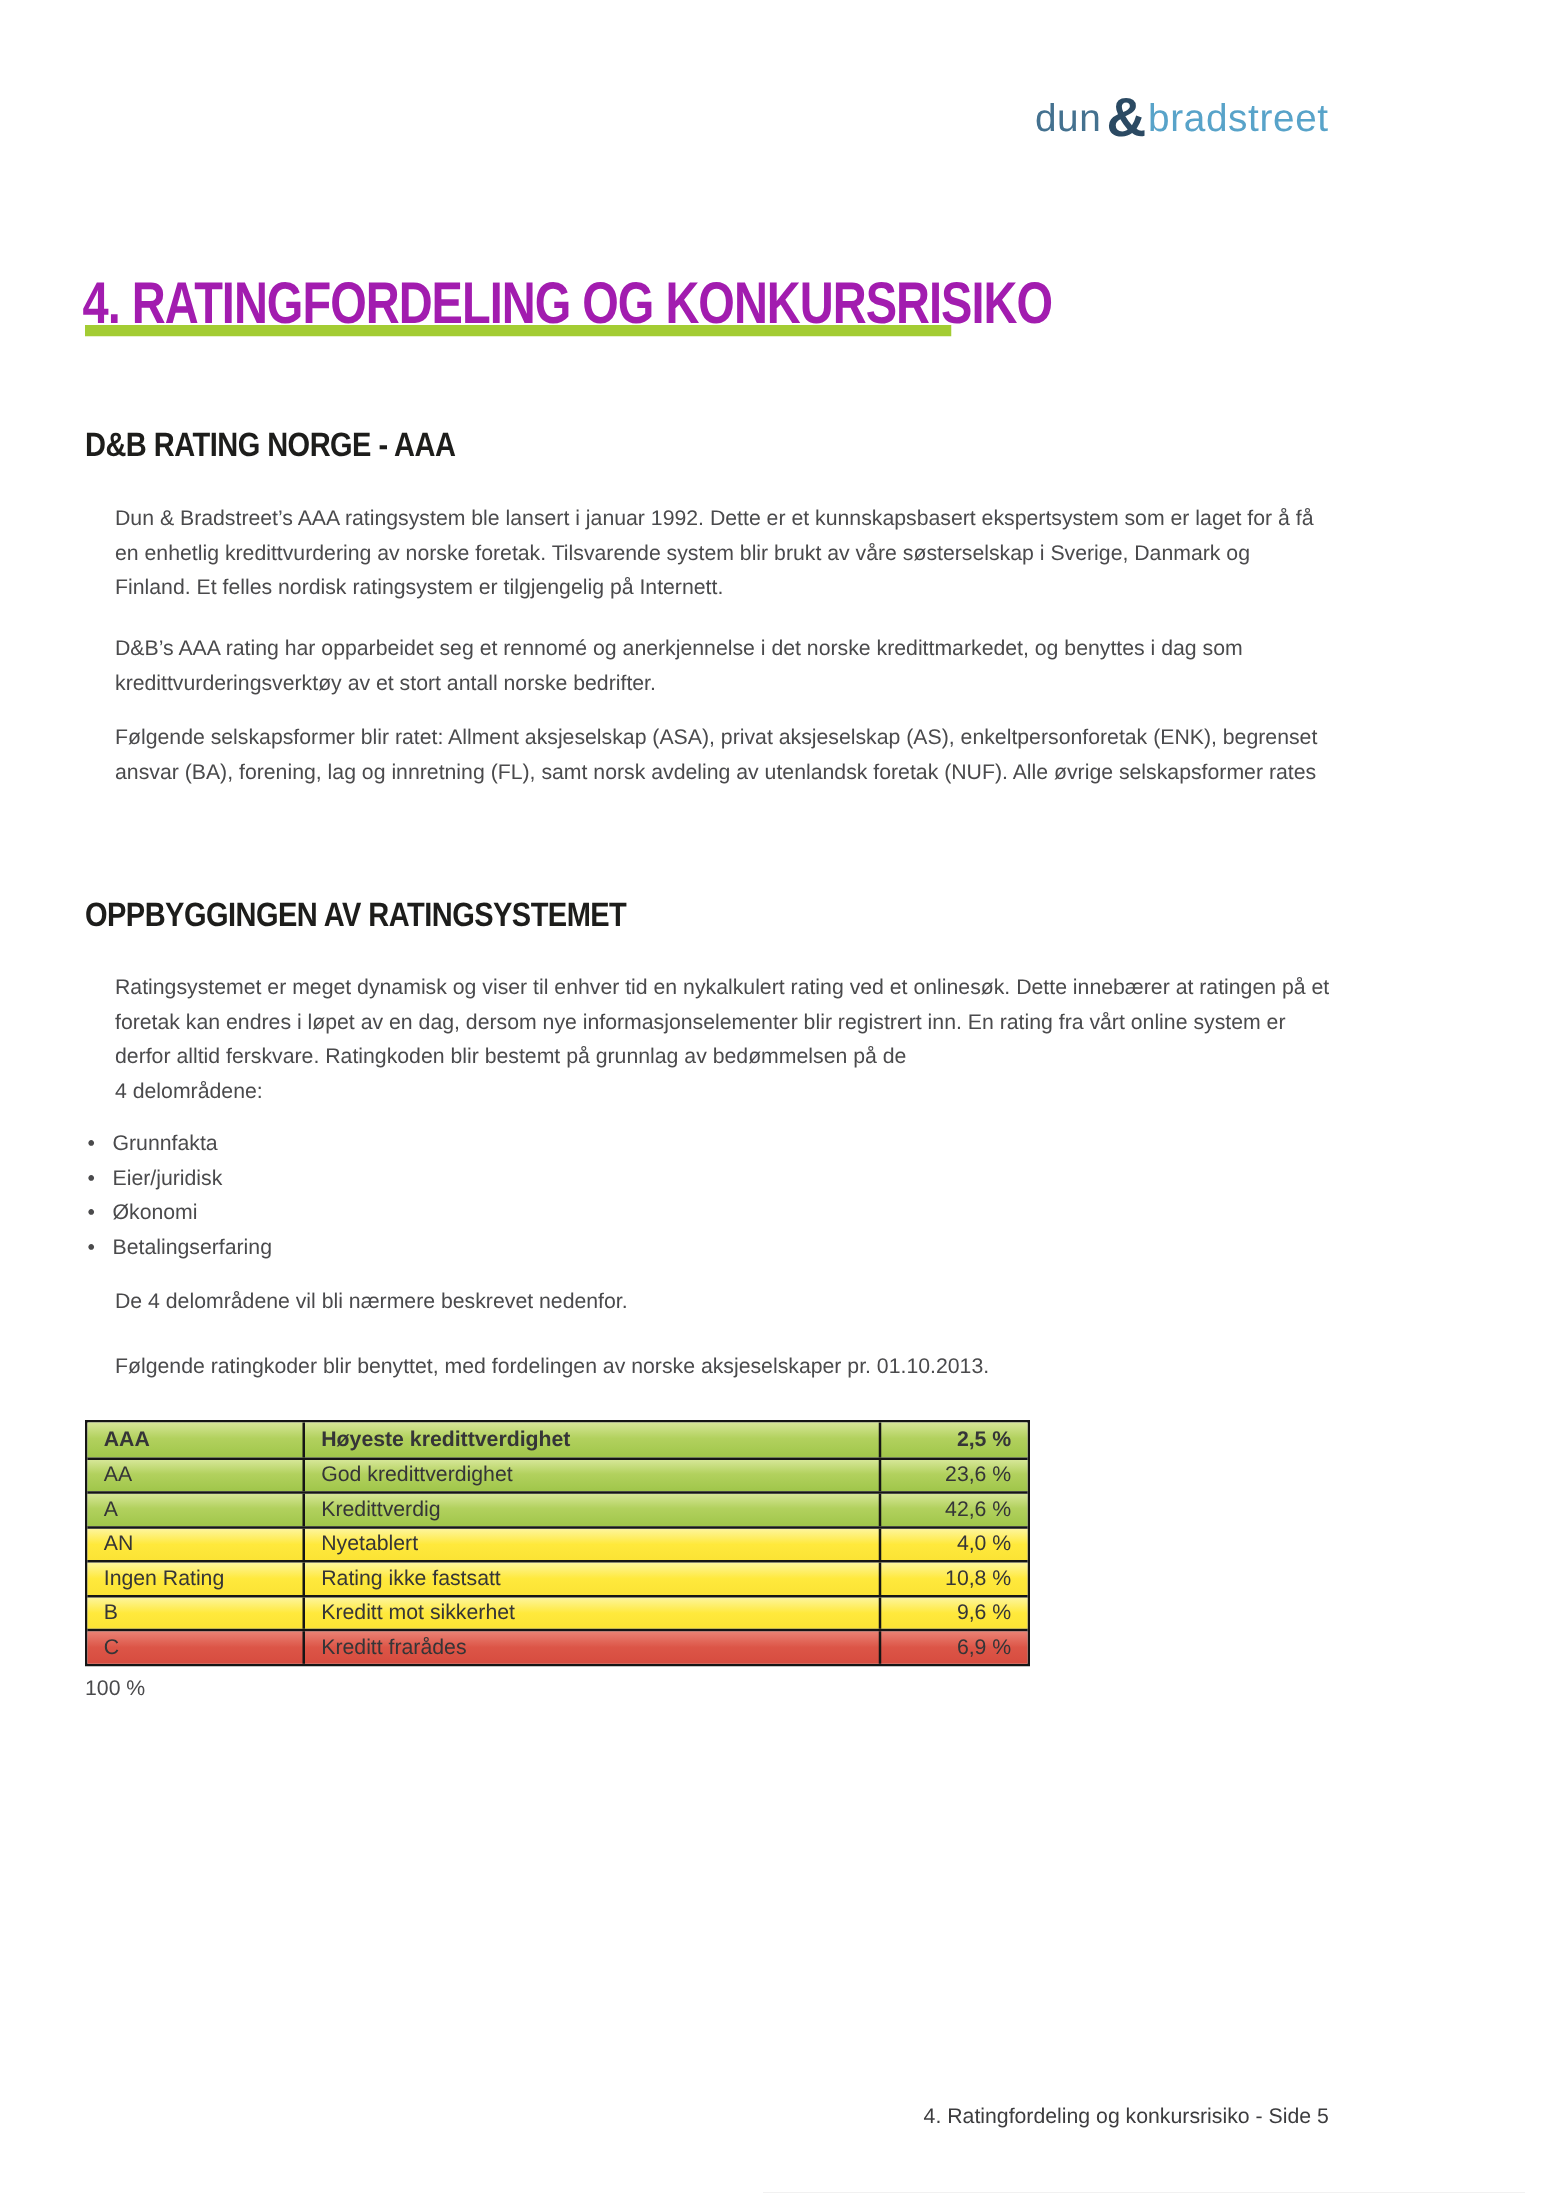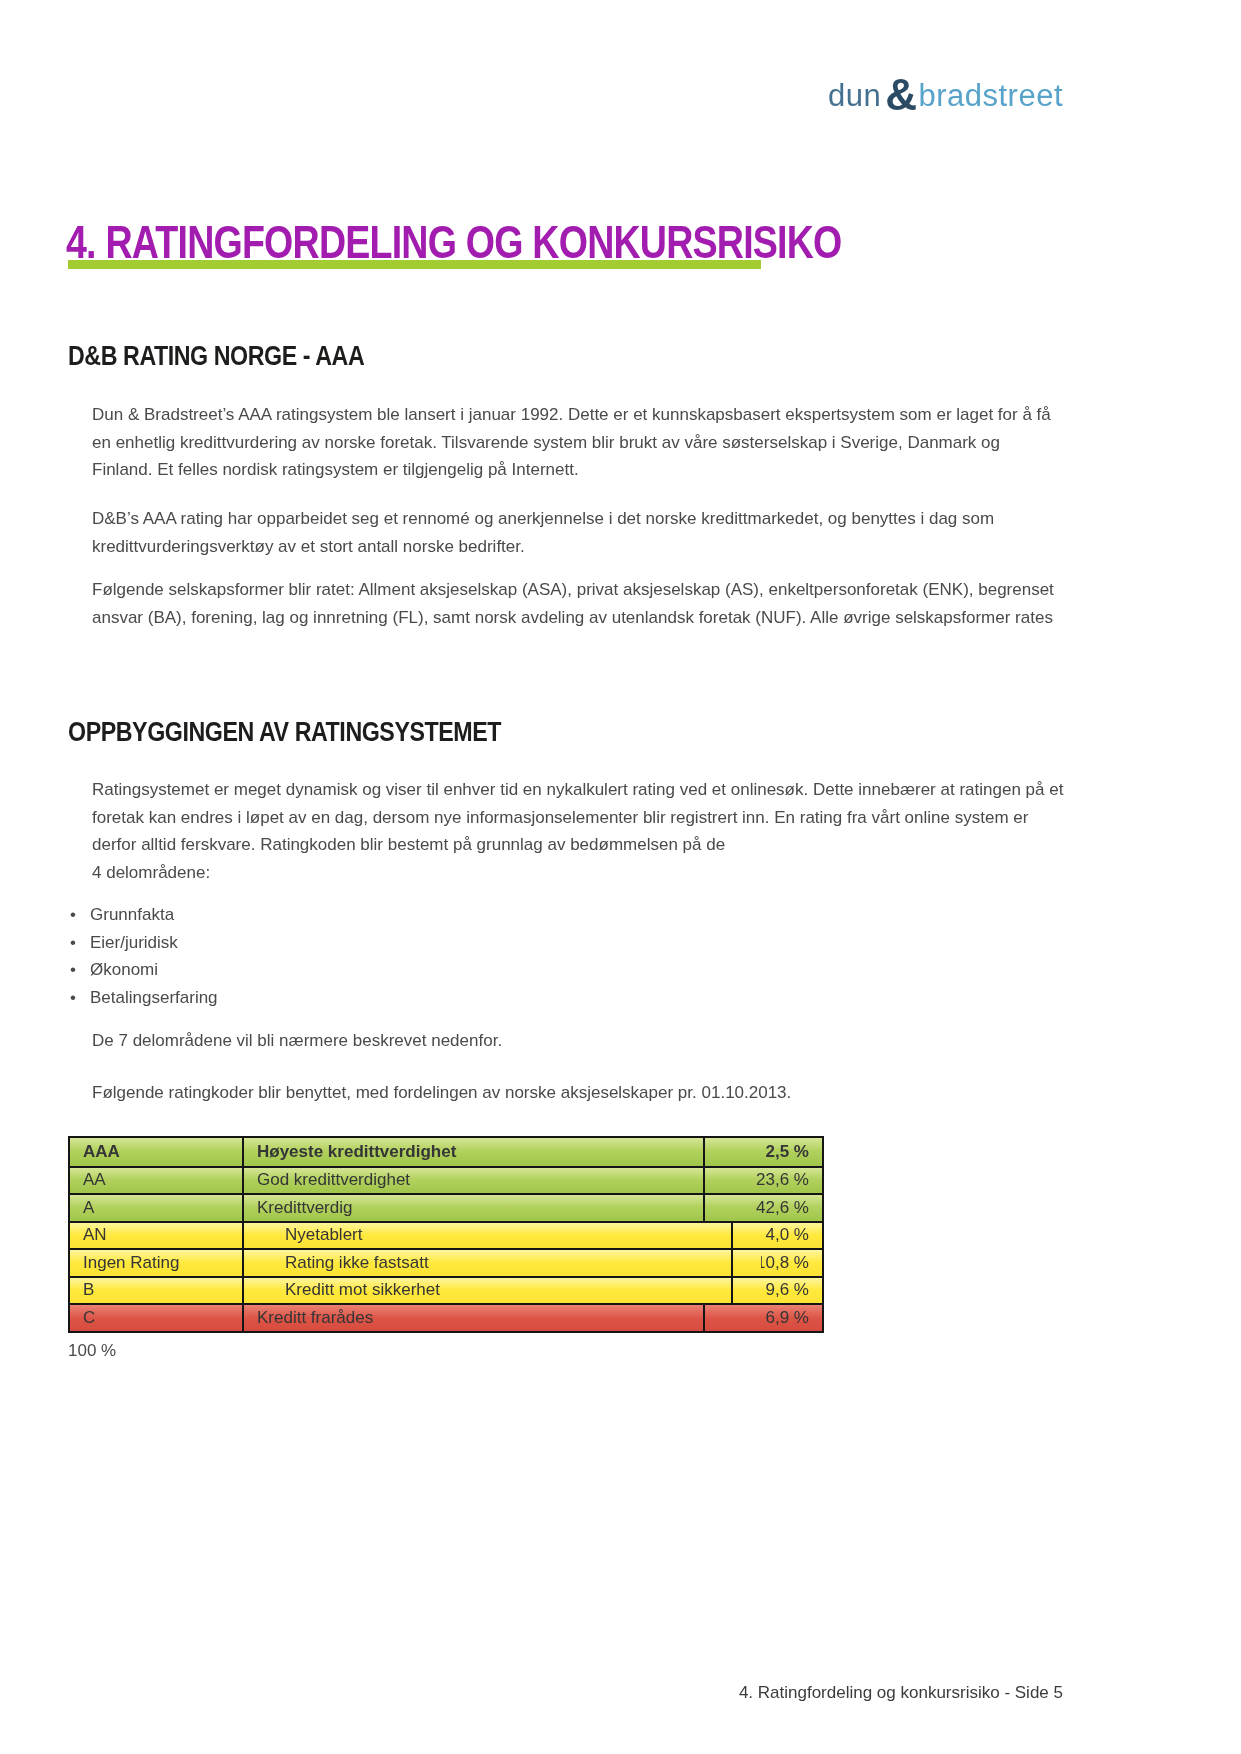--- a/index.html
+++ b/index.html
@@ -106,21 +106,21 @@
     font-size: 17px;
     color: #353537;
     padding: 0 13px;
     overflow: hidden;
     white-space: nowrap;
   }
   .tcell.code, .tcell.desc { border-right: 2px solid #151515; }
   .tcell.pct { justify-content: flex-end; }
 
   .trow.green  { background: linear-gradient(180deg, #d6e697 0%, #b2d15e 45%, #a0c64a 100%); }
-  .trow.yellow { background: linear-gradient(180deg, #fdf59d 0%, #ffe93c 50%, #fbe335 100%); gap: 28px; }
+  .trow.yellow { background: linear-gradient(180deg, #fdf59d 0%, #ffe93c 50%, #fbe335 100%); }
   .trow.red    { background: linear-gradient(180deg, #ea8274 0%, #dc5547 50%, #d74c3f 100%); }
 
   .table-total {
     position: absolute;
     left: 68px;
     top: 1341px;
     width: 756px;
     text-align: left;
     padding-right: 14px;
     font-size: 17px;
@@ -179,21 +179,21 @@
     <div class="bullet-item">
       <span class="dot">•</span>
       <span>Økonomi</span>
     </div>
     <div class="bullet-item">
       <span class="dot">•</span>
       <span>Betalingserfaring</span>
     </div>
   </div>
 
-  <div class="para p5">De 7 delområdene vil bli nærmere beskrevet nedenfor.</div>
+  <div class="para p5">De 4 delområdene vil bli nærmere beskrevet nedenfor.</div>
   <div class="para p6">Følgende ratingkoder blir benyttet, med fordelingen av norske aksjeselskaper pr. 01.10.2013.</div>
 
   <div class="rating-table">
     <div class="trow green">
       <div class="tcell code">AAA</div>
       <div class="tcell desc">Høyeste kredittverdighet</div>
       <div class="tcell pct">2,5 %</div>
     </div>
     <div class="trow green">
       <div class="tcell code">AA</div>

